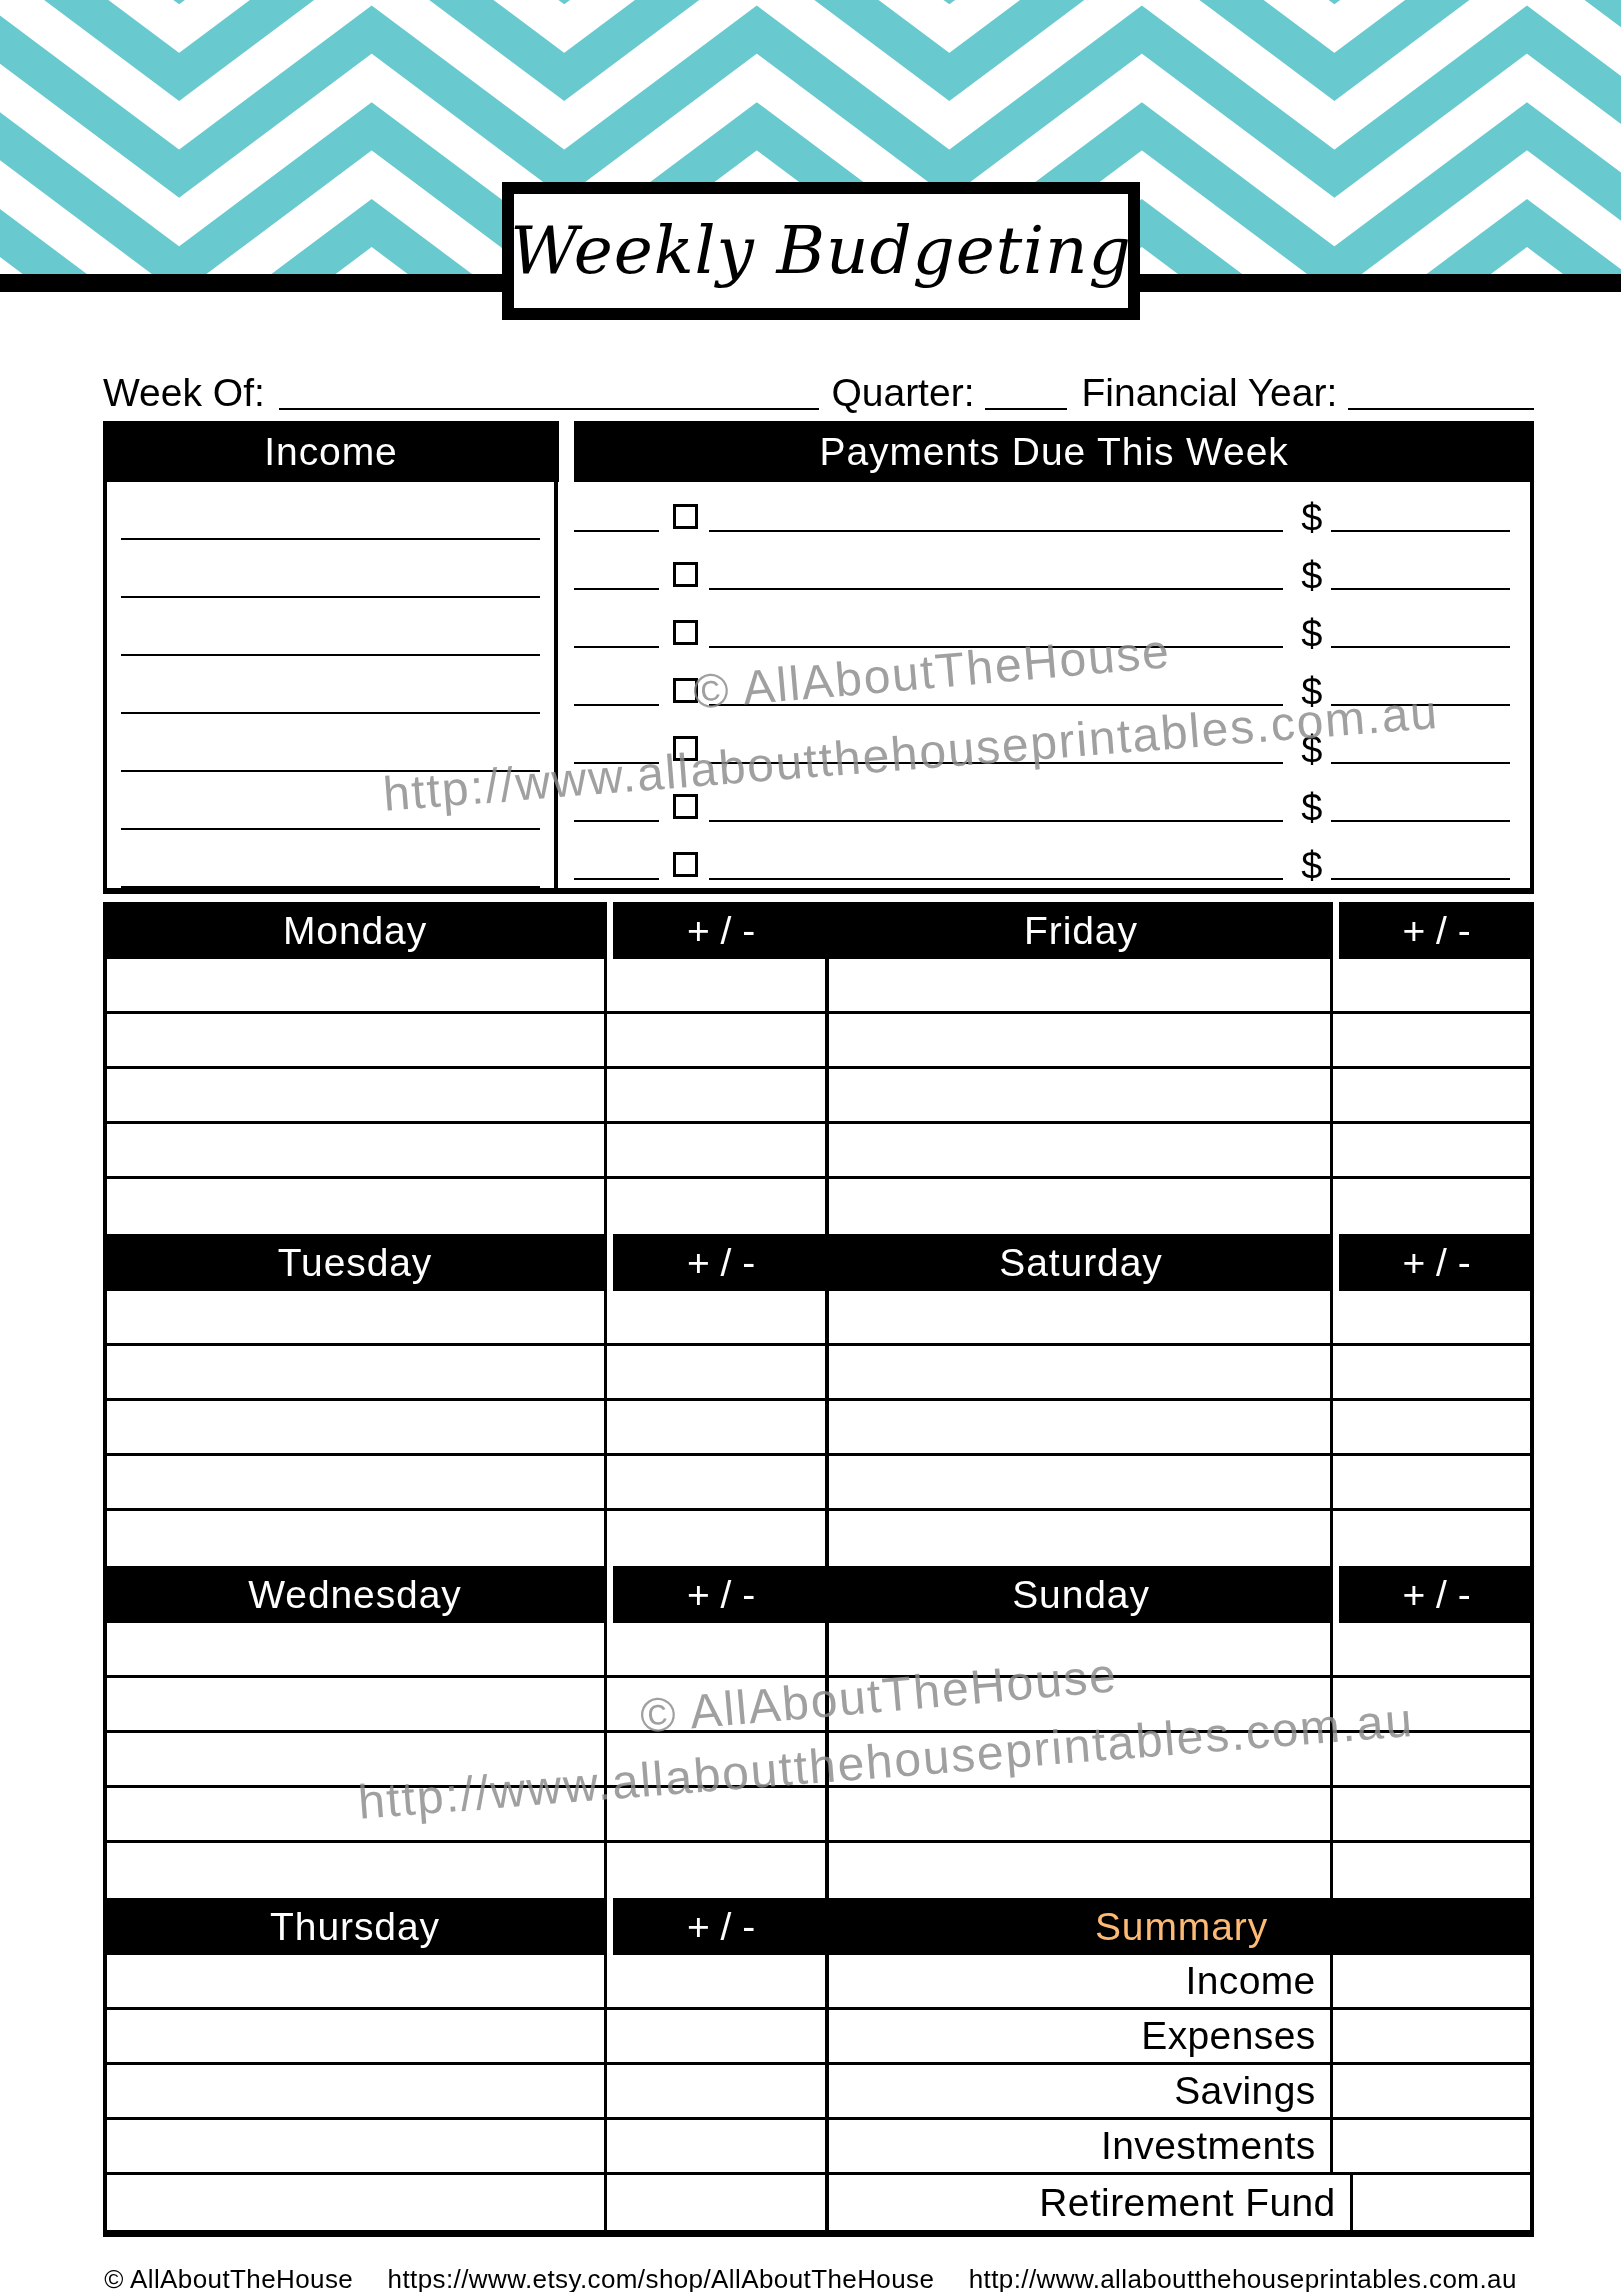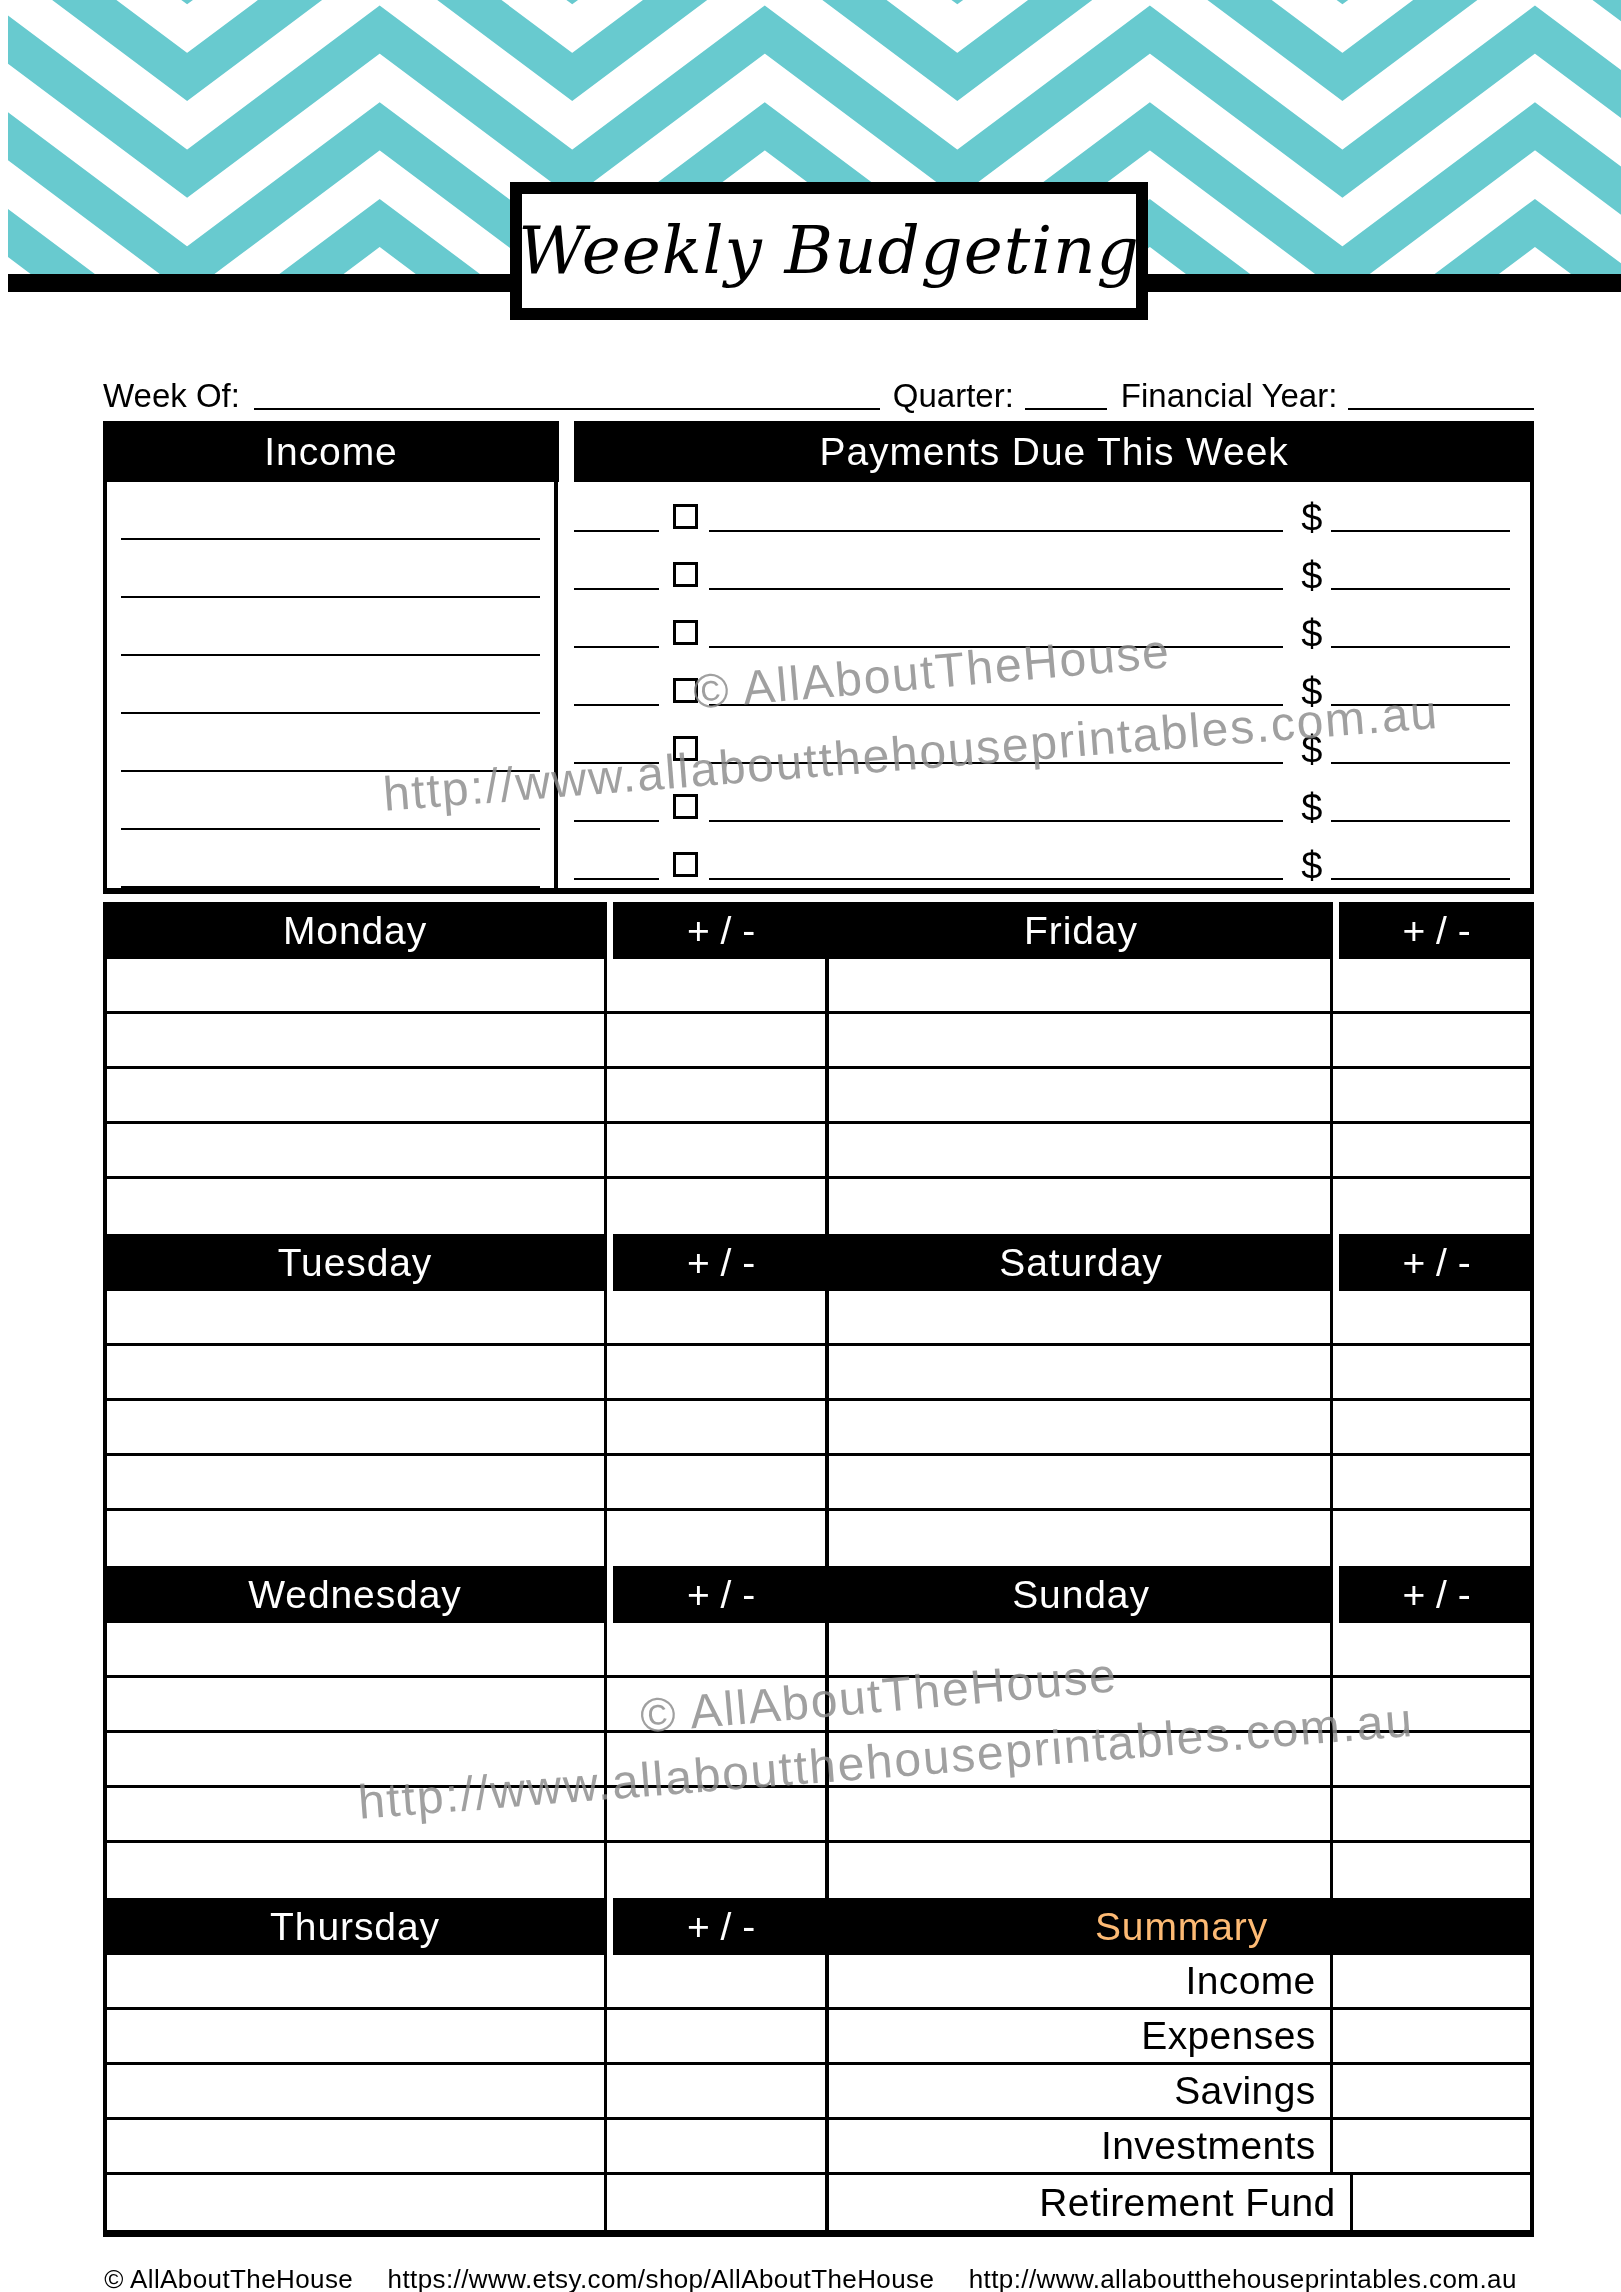--- a/index.html
+++ b/index.html
@@ -11,40 +11,40 @@
   html,body{background:#ffffff;}
   body{
     width:1621px;height:2293px;
     position:relative;
     font-family:"Liberation Sans", sans-serif;
     color:#000;
     overflow:hidden;
   }
 
   
-  .header-band{position:relative;height:292px;margin-left:8px;}
+  .header-band{position:relative;height:292px;}
   .chevron-svg{display:block;width:1621px;height:274px;}
   .chevron-svg path{stroke:var(--teal);fill:none;stroke-width:43;}
   .black-band{position:absolute;left:0;top:274px;width:1621px;height:18px;background:var(--ink);}
   .title-box{
     position:absolute;left:502px;top:182px;width:638px;height:138px;
     background:#fff;border:12.5px solid var(--ink);z-index:2;
     display:flex;align-items:center;justify-content:center;
   }
   .title-text{
     font-family:"DejaVu Serif", serif;
     font-style:italic;font-size:66px;line-height:1;
     letter-spacing:0.9px;white-space:nowrap;
   }
 
   
   .week-row{
     margin:63px 0 0 103px;width:1431px;height:59px;
     display:flex;align-items:flex-end;
-    font-size:33px;line-height:1;
+    font-size:39px;line-height:1;
   }
   .week-row .lbl{white-space:nowrap;padding-bottom:1.8px;}
   .fill-line{border-bottom:2.7px solid var(--ink);height:3.6px;}
   .wline{flex:1;margin:0 12.5px 3.6px 14.3px;}
   .qline{width:82px;margin:0 14.3px 3.6px 10.7px;}
   .fyline{width:186px;margin:0 0 3.6px 10.7px;}
 
   
   .inc-table{margin:7.2px 0 0 103px;width:1431px;}
   .inc-header{display:flex;height:61px;}

